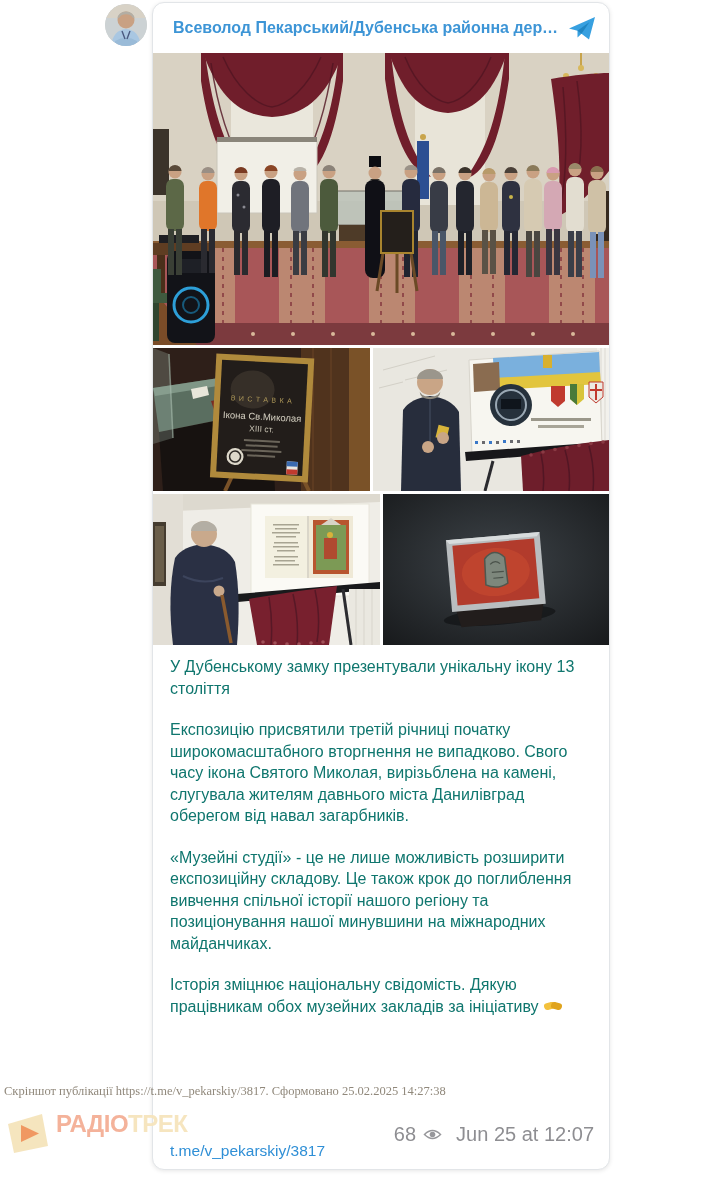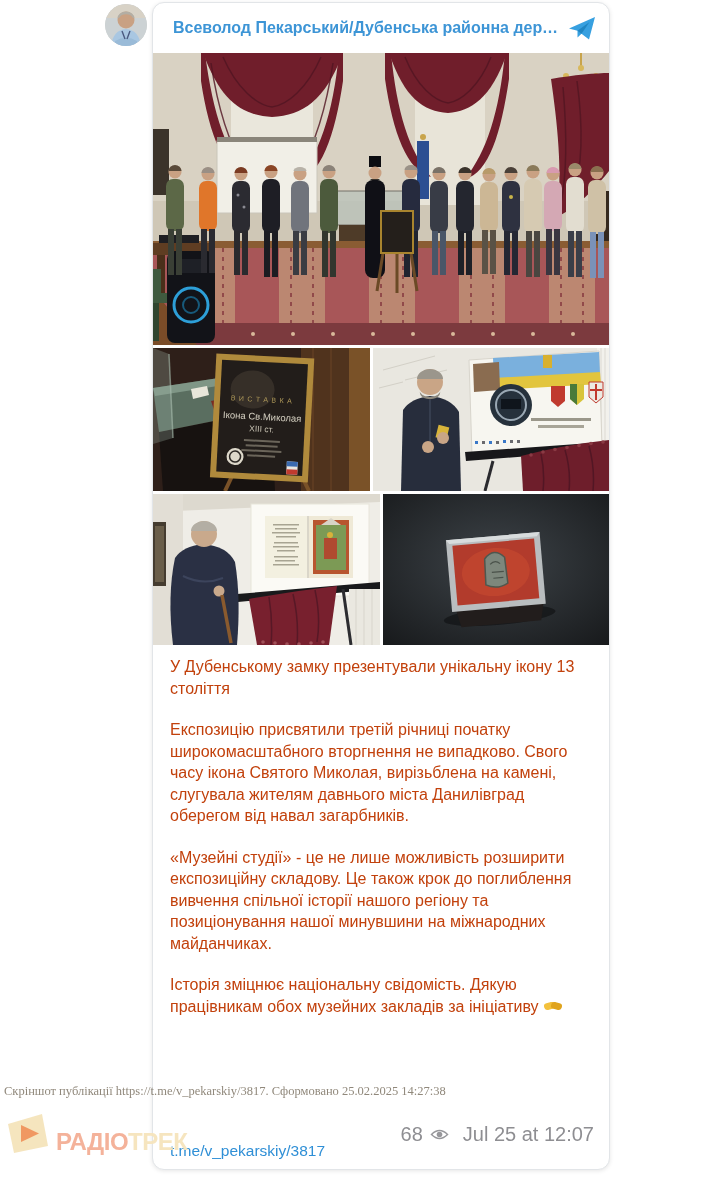--- a/index.html
+++ b/index.html
@@ -22,37 +22,37 @@
   .bubble-header{height:50px;display:flex;align-items:center;padding:0 13px 0 20px;}
   .channel-title{
     flex:1;color:#3d95d6;font-weight:bold;font-size:16px;
     white-space:nowrap;overflow:hidden;text-overflow:ellipsis;
   }
   .plane{flex:none;margin-left:8px;width:28px;height:26px;}
   .media{display:flex;flex-direction:column;gap:3px;background:#fff;}
   .media-row{display:flex;gap:3px;}
   svg.photo{display:block;flex:none;cursor:pointer;}
   .post-text{
-    padding:11px 17px 0 17px;font-size:16px;line-height:21.5px;color:#c2410c;
+    padding:11px 17px 0 17px;font-size:16px;line-height:21.5px;color:#0f766e;
     height:486px;box-sizing:border-box;overflow:hidden;
   }
   .post-text p{margin:0 0 20px 0;}
   .post-text p:last-child{margin-bottom:0;}
   .hand svg{vertical-align:-1px;}
   .bubble-footer{
     position:absolute;left:17px;right:15px;bottom:9px;
     display:flex;align-items:center;
   }
   .post-link{color:#2f8fd6;font-size:15.5px;text-decoration:none;cursor:pointer;margin-top:34px;}
   .meta{margin-left:auto;display:flex;align-items:center;color:#8e8e92;font-size:20px;}
   .views{margin-right:7px;}
   .eye{margin-right:14px;display:flex;align-items:center;}
   
   .wm-logo{
-    position:absolute;left:6px;top:1112px;z-index:40;display:flex;align-items:flex-end;
+    position:absolute;left:6px;top:1112px;z-index:40;display:flex;align-items:flex-start;
     pointer-events:none;
   }
   .wm-icon{margin-right:4px;}
   .wm-radio{color:rgba(242,164,136,.85);font-weight:bold;font-size:24px;line-height:1;letter-spacing:-.5px;}
   .wm-trek{color:rgba(245,228,188,.95);font-weight:bold;font-size:24px;line-height:1;letter-spacing:-.5px;}
   .wm-caption{
     position:absolute;left:4px;top:1084px;z-index:40;white-space:nowrap;
     font-family:Liberation Serif, serif;
     font-size:12.5px;color:rgba(125,115,100,.85);pointer-events:none;
   }
@@ -489,21 +489,21 @@
   <div class="bubble-footer">
     <a class="post-link">t.me/v_pekarskiy/3817</a>
     <div class="meta">
       <span class="views">68</span>
       <span class="eye">
         <svg width="19" height="13" viewBox="0 0 19 13">
           <path d="M1.5,6.5 Q9.5,-1.5 17.5,6.5 Q9.5,14.5 1.5,6.5 Z" fill="none" stroke="#97979b" stroke-width="1.5"></path>
           <circle cx="9.5" cy="6.5" r="2.8" fill="#97979b"></circle>
         </svg>
       </span>
-      <span class="date">Jul 25 at 12:07</span>
+      <span class="date">Jun 25 at 12:07</span>
     </div>
   </div>
 </div>
 
 <div class="wm-logo">
   <svg class="wm-icon" width="46" height="42" viewBox="0 0 46 42">
     <polygon points="2,12 36,2 42,34 8,41" fill="#f2dfae" opacity=".8"></polygon>
     <polygon points="15,13 33,21.5 15,30" fill="#ef8b52" opacity=".85"></polygon>
   </svg>
   <span class="wm-radio">РАДІО</span>

